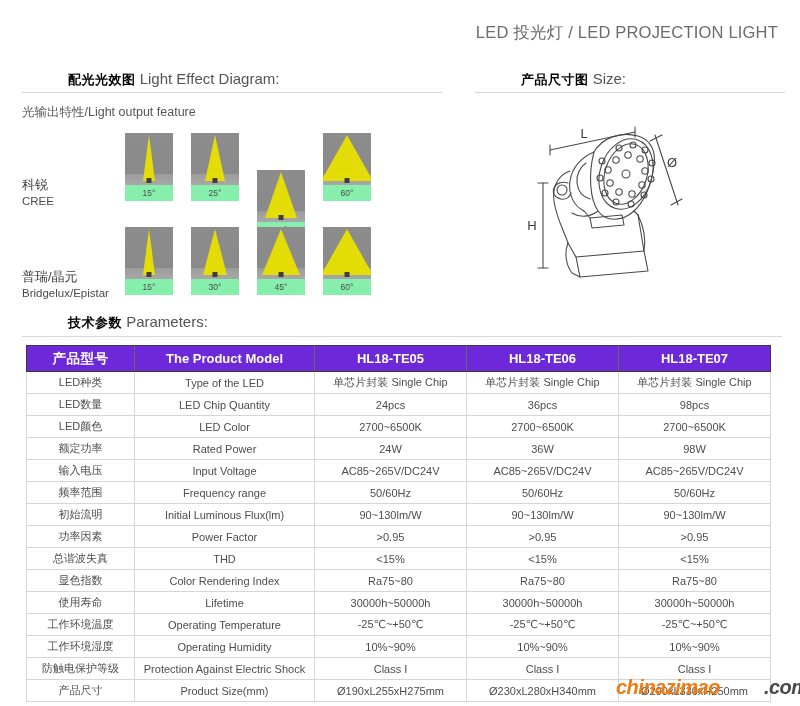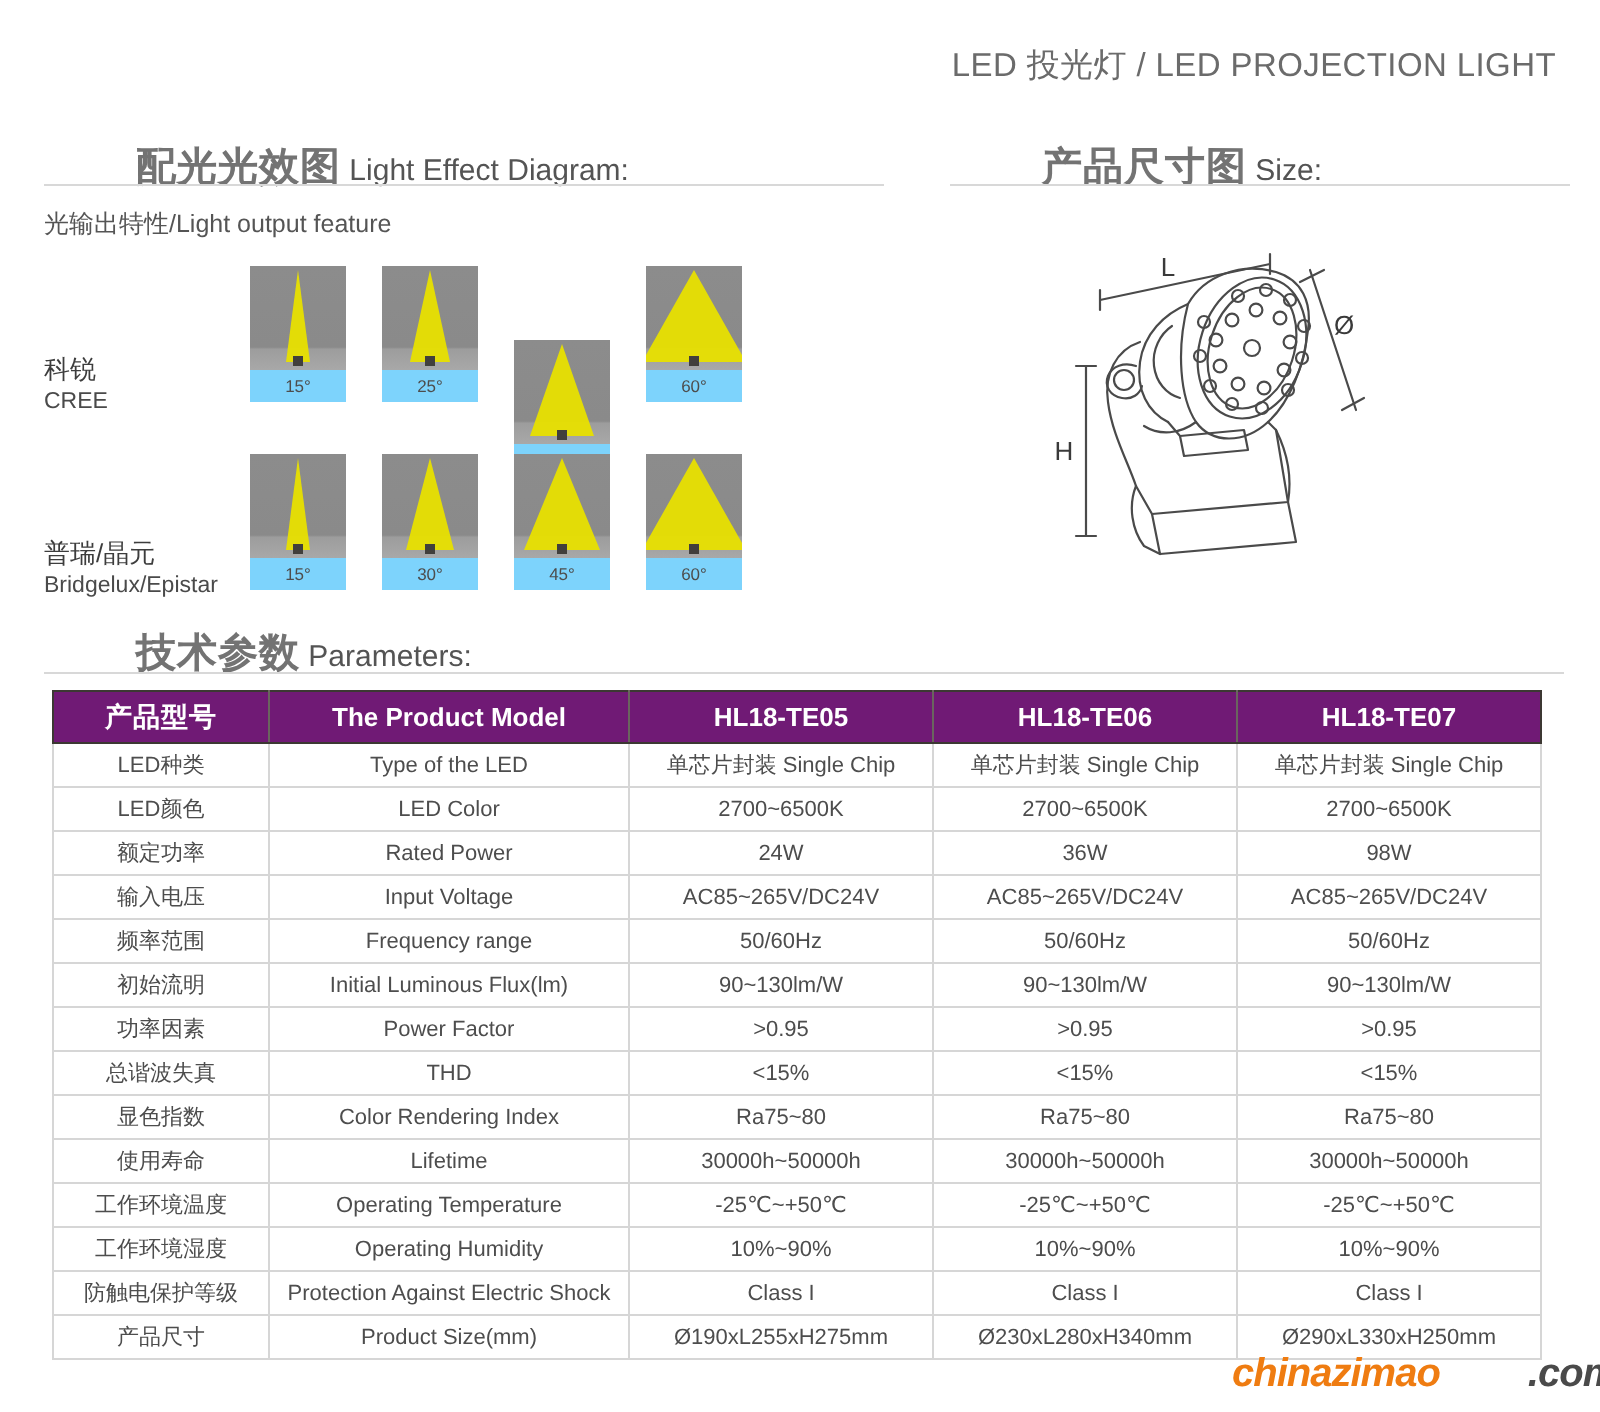--- a/index.html
+++ b/index.html
@@ -36,22 +36,22 @@
 
   
   .sec-head {
     position: absolute;
     font-size: 15px;
     color: #545454;
     white-space: nowrap;
   }
   .sec-head .cn {
     font-weight: bold;
-    font-size: 20px;
-    color: #737373;
+    font-size: 13px;
+    color: #000000;
     letter-spacing: .5px;
     padding-left: 46px;
   }
   .sec-rule {
     position: absolute;
     height: 1px;
     background: #d8d8d8;
   }
 
   
@@ -104,21 +104,21 @@
     width: 5px;
     height: 5px;
     background: #413f3c;
   }
   .panel .caption {
     position: absolute;
     left: 0;
     top: 52px;
     width: 48px;
     height: 16px;
-    background: #7dd3fc;
+    background: #86efac;
     color: #4d4d4d;
     font-size: 8.5px;
     line-height: 16px;
     text-align: center;
   }
 
   .brand-label {
     position: absolute;
     left: 22px;
     font-size: 11.5px;
@@ -160,21 +160,21 @@
     border: 1px solid #d6d6d6;
     text-align: center;
     font-size: 11px;
     color: #4d4d4d;
     height: 21px;
     padding: 0 2px;
     overflow: hidden;
     white-space: nowrap;
   }
   table.params thead th {
-    background: #701a75;
+    background: #6d28d9;
     color: #ffffff;
     font-weight: bold;
     font-size: 13px;
     height: 25px;
     border: 1px solid #3c3833;
     border-right: 1px solid #6a655e;
   }
   table.params thead th:last-child { border-right: 1px solid #3c3833; }
   table.params thead th.cn-head { font-size: 13.5px; letter-spacing: .5px; }
   table.params td.c-label { font-size: 11px; }
@@ -386,20 +386,27 @@
     </thead>
     <tbody id="tbody">
         <tr>
           <td class="c-label">LED种类</td>
           <td>Type of the LED</td>
           <td>单芯片封装 Single Chip</td>
           <td>单芯片封装 Single Chip</td>
           <td>单芯片封装 Single Chip</td>
         </tr>
         <tr>
+          <td class="c-label">LED数量</td>
+          <td>LED Chip Quantity</td>
+          <td>24pcs</td>
+          <td>36pcs</td>
+          <td>98pcs</td>
+        </tr>
+        <tr>
           <td class="c-label">LED颜色</td>
           <td>LED Color</td>
           <td>2700~6500K</td>
           <td>2700~6500K</td>
           <td>2700~6500K</td>
         </tr>
         <tr>
           <td class="c-label">额定功率</td>
           <td>Rated Power</td>
           <td>24W</td>

